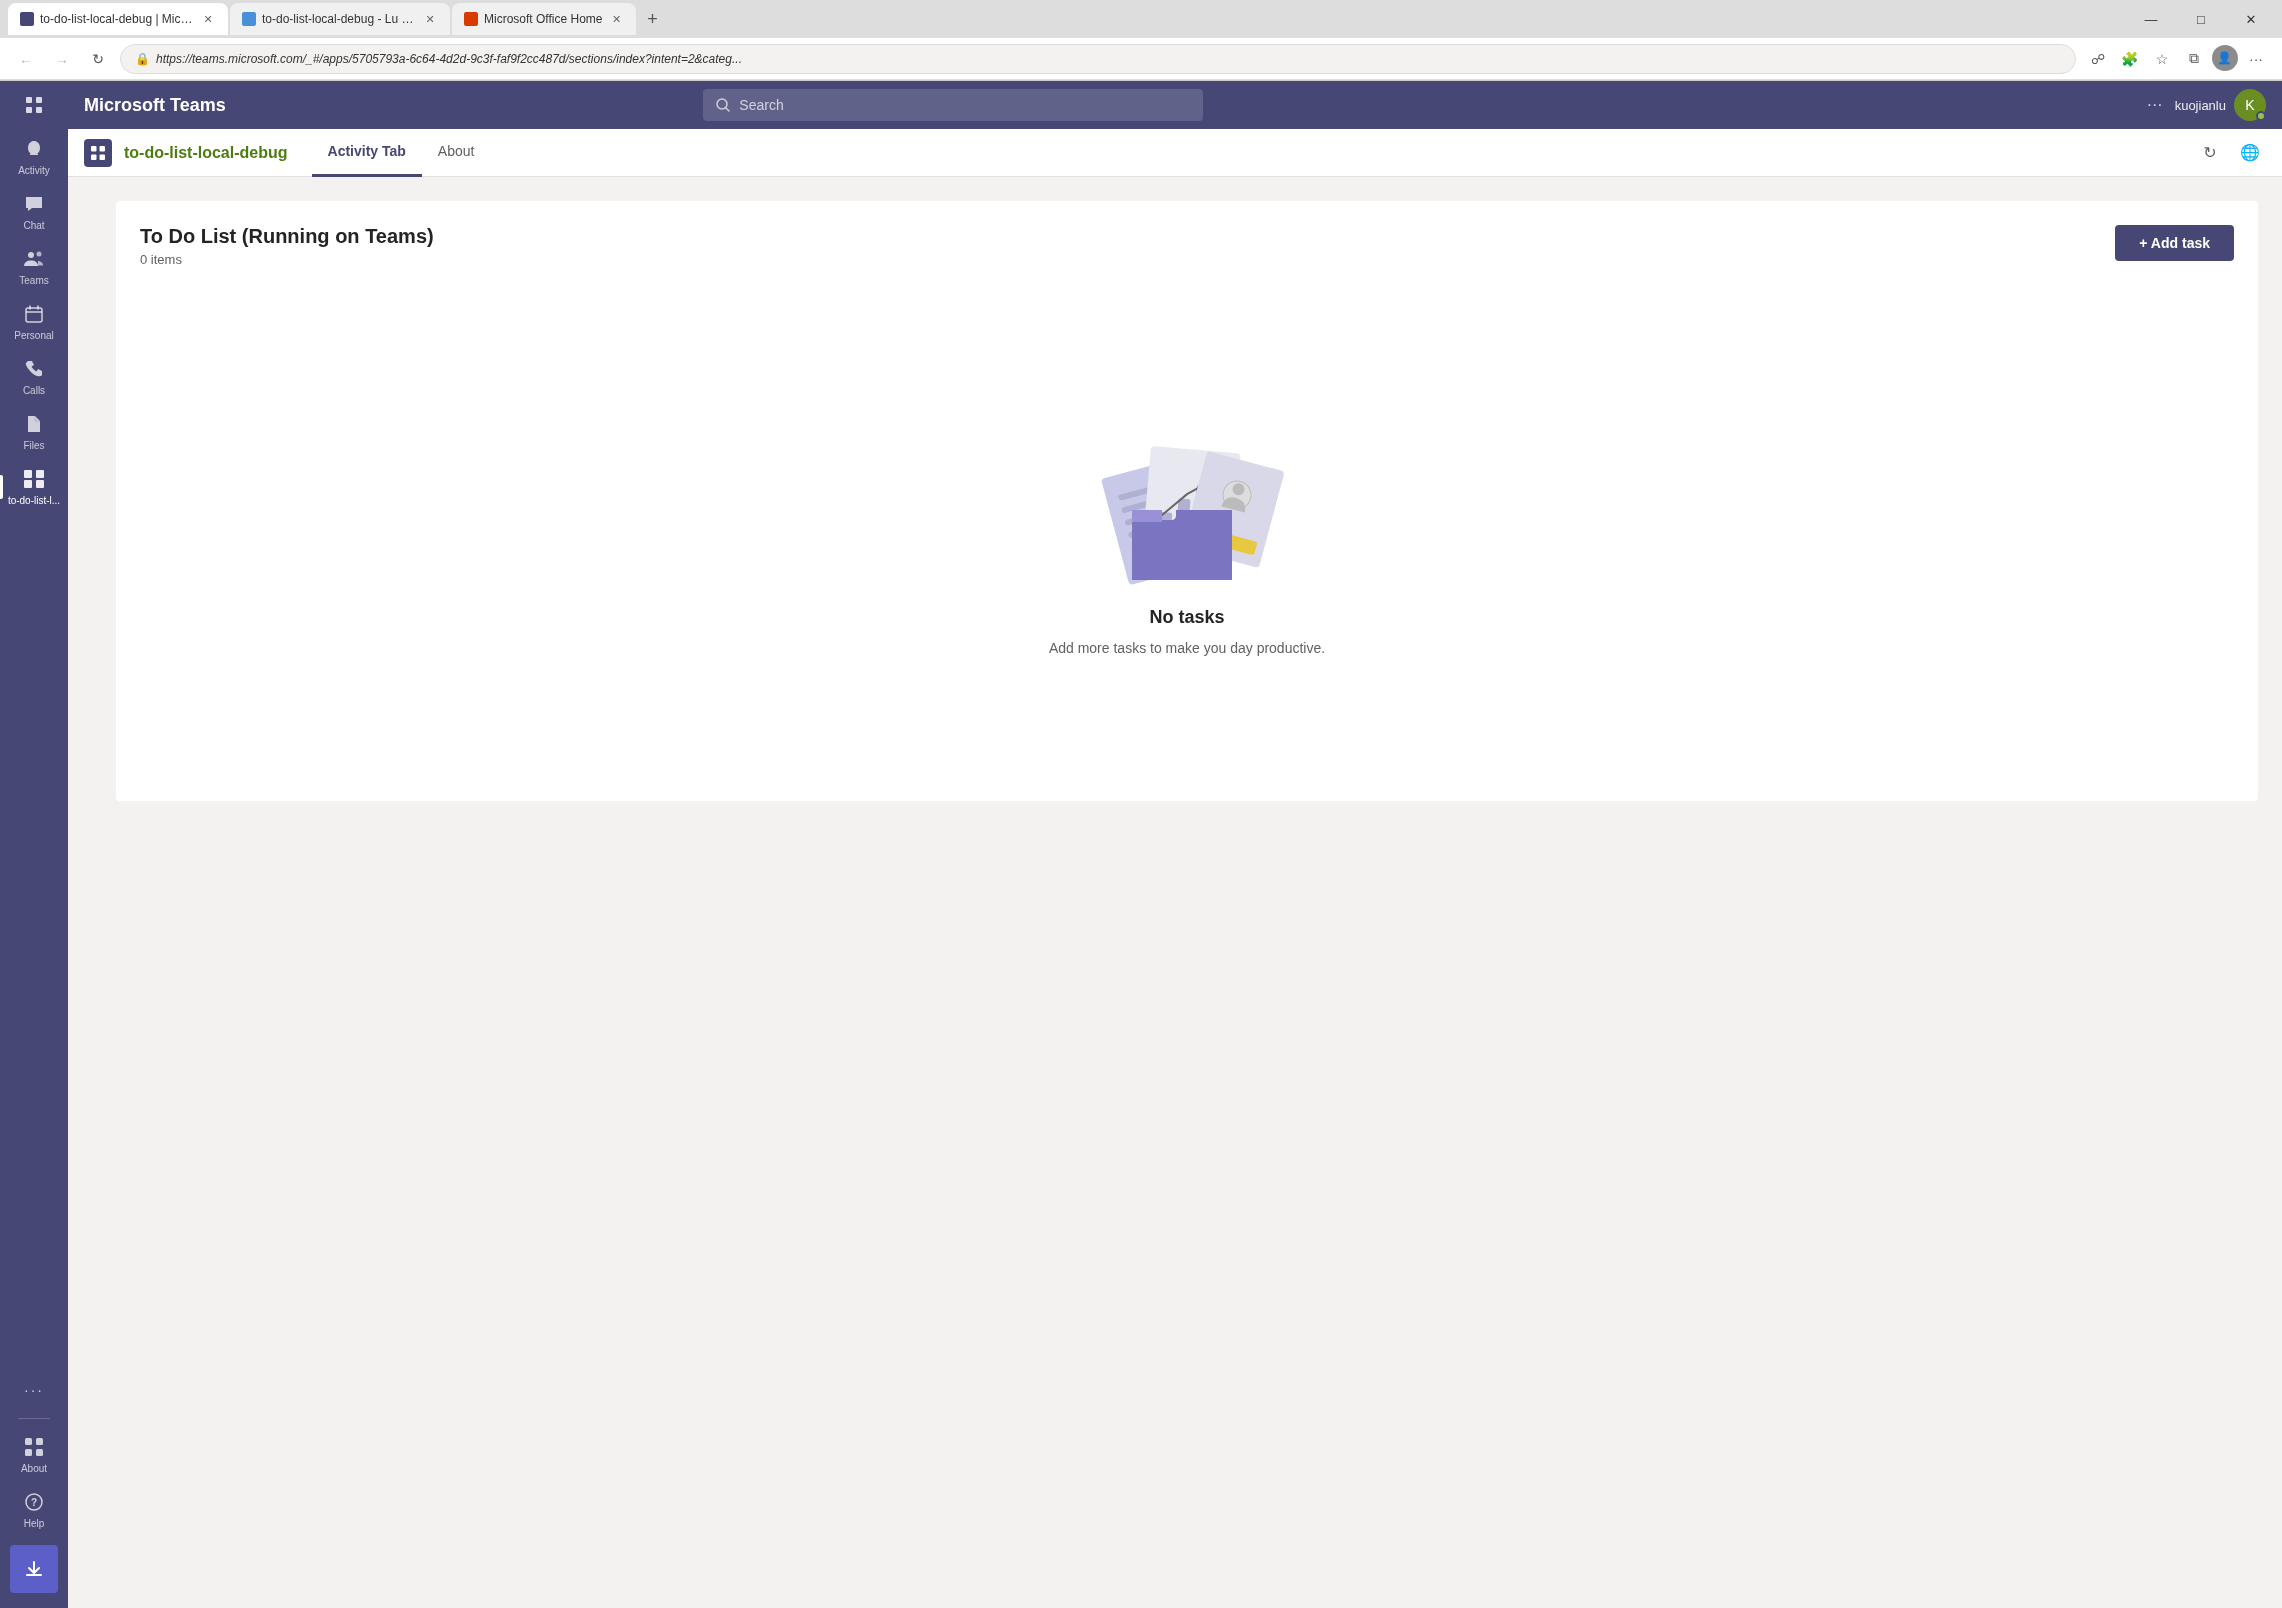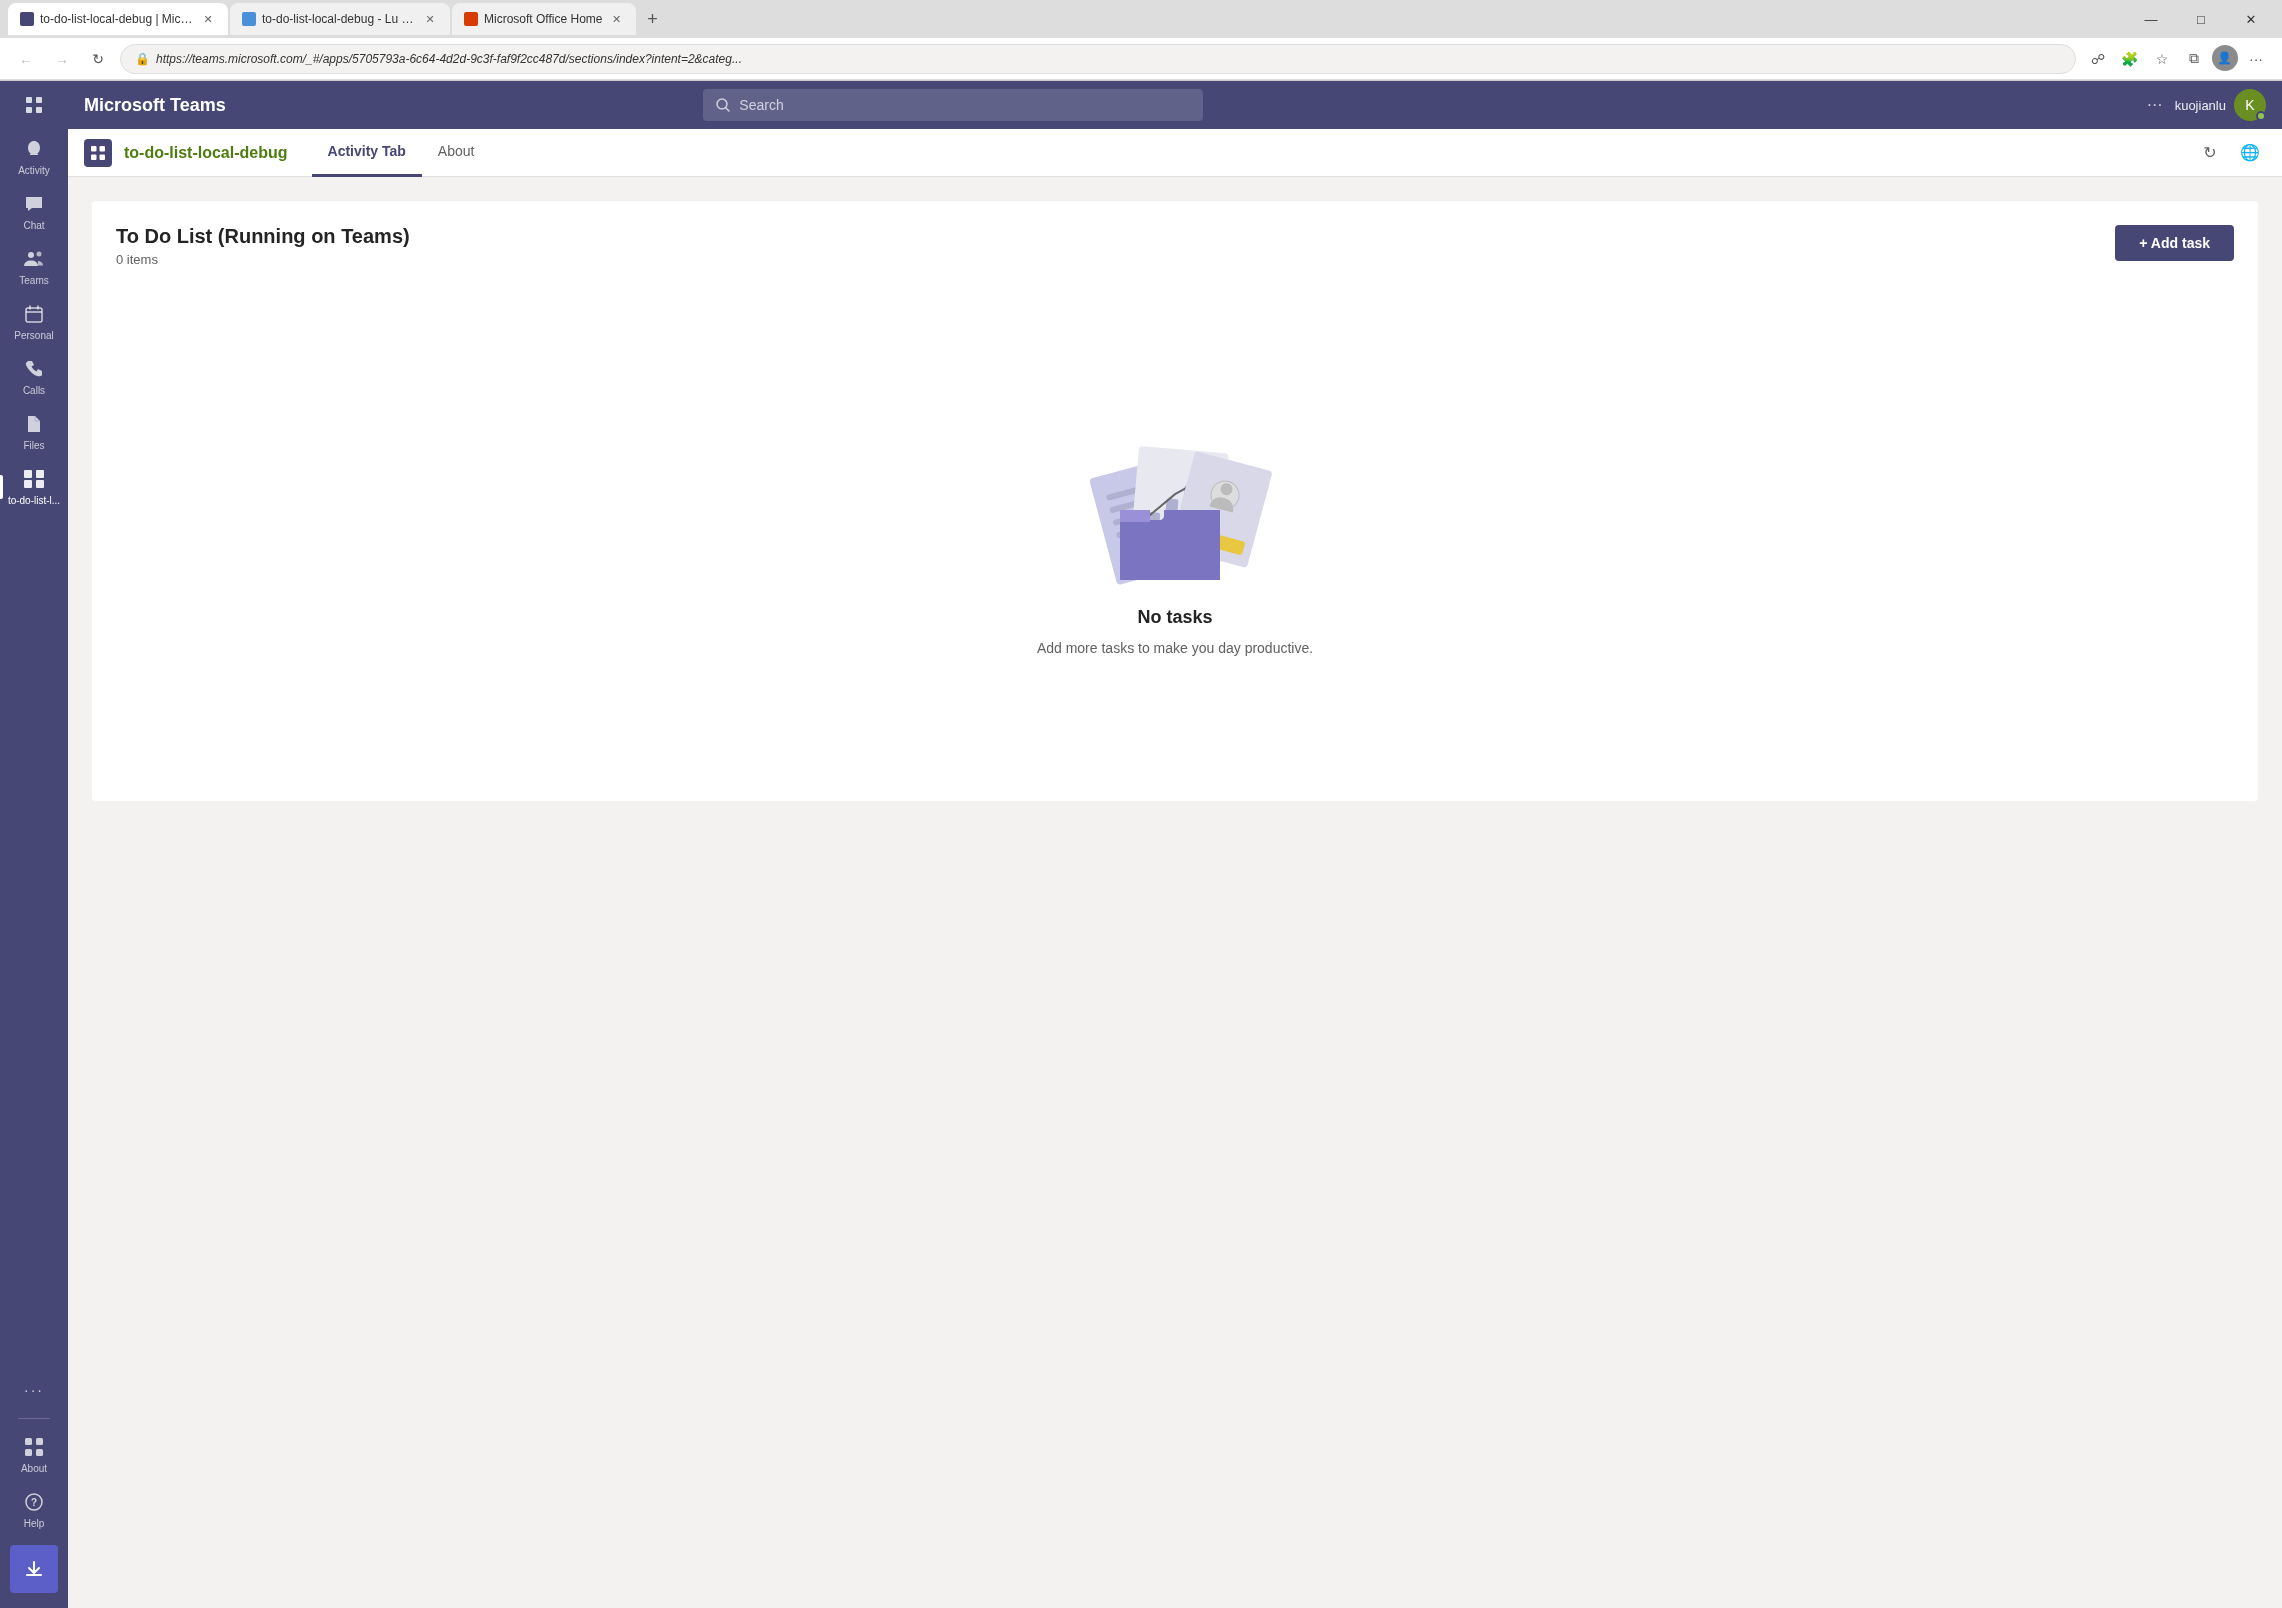--- a/index.html
+++ b/index.html
@@ -322,20 +322,21 @@
       overflow-y: auto;
       padding: 24px;
     }
     .content-card {
       background: white;
       border-radius: 4px;
       padding: 24px;
       min-height: 600px;
       display: flex;
       flex-direction: column;
+      margin-left: 24px;
     }
     .content-header {
       display: flex;
       align-items: flex-start;
       justify-content: space-between;
       margin-bottom: 16px;
     }
     .content-title {
       font-size: 20px;
       font-weight: 600;

